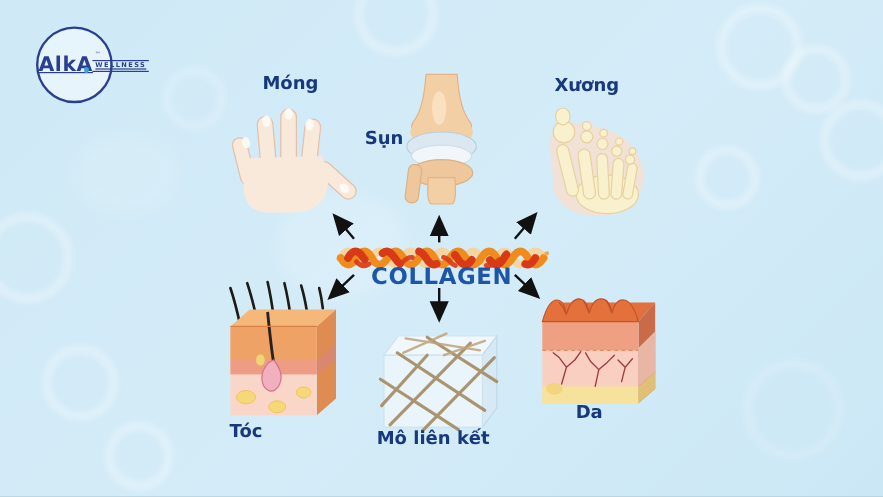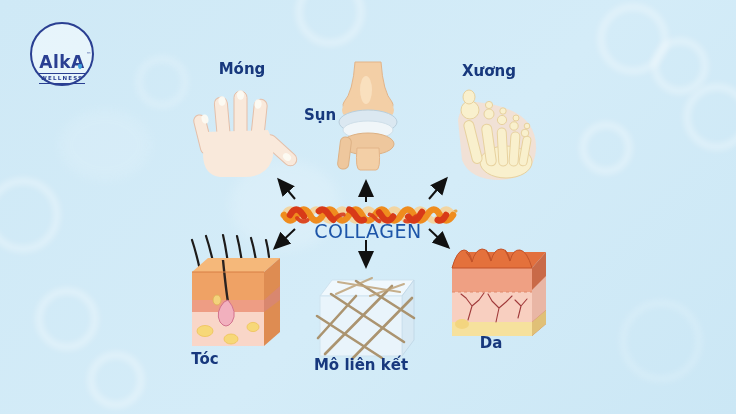--- a/index.html
+++ b/index.html
@@ -8,31 +8,31 @@
     position:relative;width:736px;height:414px;overflow:hidden;
     background:linear-gradient(135deg,#cfe9f6 0%,#d4ecf8 55%,#cbe7f5 100%);
   }
   
   .ring{position:absolute;border-radius:50%;border:6px solid rgba(255,255,255,0.38);filter:blur(3px);}
   .blob{position:absolute;border-radius:50%;background:rgba(255,255,255,0.30);filter:blur(6px);}
   
   .logo{
     position:absolute;left:30px;top:22px;width:60px;height:60px;border-radius:50%;
     border:2.5px solid #2a3f92;background:rgba(250,253,255,0.55);
-    display:flex;flex-direction:column;align-items:center;justify-content:flex-end;
-    color:#2a3f92;z-index:5;
+    display:flex;flex-direction:row;align-items:center;justify-content:space-between;
+    color:#2a3f92;z-index:5;text-decoration:underline;
   }
   .logo .brand{font-size:17px;font-weight:bold;letter-spacing:0.5px;line-height:1;position:relative;}
   .logo .brand .tm{font-size:5px;position:absolute;top:-2px;right:-7px;font-weight:normal;}
   .logo .drop{position:absolute;right:3px;bottom:2px;width:4px;height:5px;background:#3fa0dc;border-radius:50% 50% 50% 50%/20% 20% 80% 80%;}
   .logo .sub{font-size:5.5px;font-weight:bold;letter-spacing:1.2px;margin-top:2px;
     border-top:1px solid #2a3f92;border-bottom:1px solid #2a3f92;padding:1px 2px;line-height:1.2;}
   
   .lbl{position:absolute;text-align:center;font-weight:bold;color:#17387d;font-size:15px;z-index:4;}
-  .lbl-collagen{position:absolute;text-align:center;font-weight:normal;color:#1d55a8;font-size:19px;letter-spacing:0.5px;z-index:4;}
+  .lbl-collagen{position:absolute;text-align:center;font-weight:bold;color:#1d55a8;font-size:19px;letter-spacing:0.5px;z-index:4;}
   svg.art{position:absolute;left:0;top:0;z-index:3;}
 </style>
 </head>
 <body>
 
 <div class="canvas">
 
   <div class="ring" style="left:598px;top:4px;width:58px;height:58px;"></div>
   <div class="ring" style="left:652px;top:38px;width:44px;height:44px;"></div>
   <div class="ring" style="left:684px;top:84px;width:54px;height:54px;"></div>

